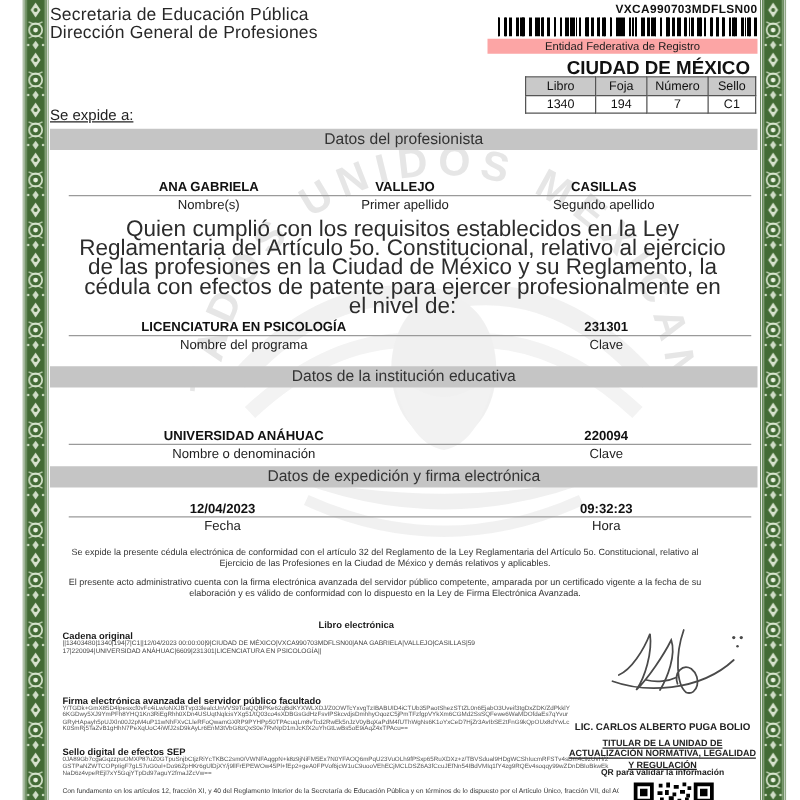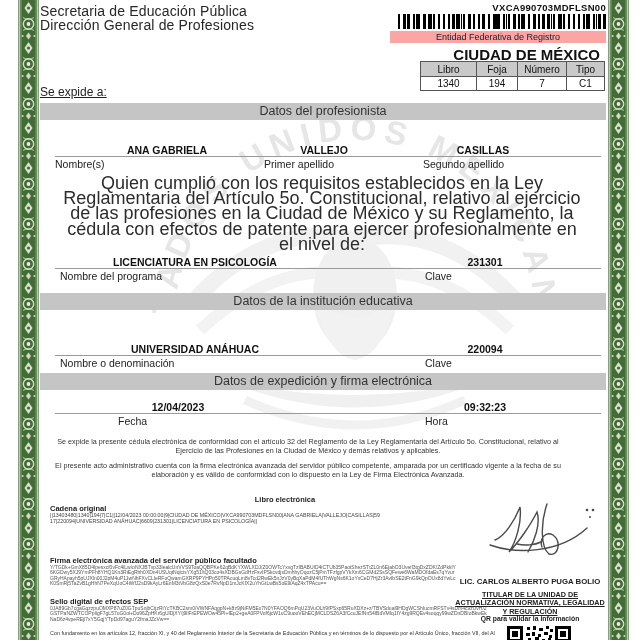--- a/index.html
+++ b/index.html
@@ -22,21 +22,21 @@
   .regtable{left:420px;top:61px;border-collapse:collapse;font-size:10px;color:#111;}
   .regtable th,.regtable td{border:1px solid #555;text-align:center;padding:0;}
   .regtable th{background:#c9c9c9;font-weight:normal;height:14px;}
   .regtable td{height:13px;background:#fff;}
   .se-expide{left:40px;top:85px;font-size:12px;color:#222;}
   
   .band{left:40px;width:566px;height:17px;background:#c5c5c5;text-align:center;
         font-size:12.5px;line-height:17px;color:#333;font-weight:500;}
   .underline{border-top:1px solid #9a9a9a;height:0;left:55px;width:546px;}
   .fval{font-weight:600;font-size:10.5px;color:#111;text-align:center;}
-  .flab{font-size:10.5px;color:#222;text-align:left;}
+  .flab{font-size:10.5px;color:#222;text-align:center;}
   .statement{left:58px;top:176px;width:528px;text-align:center;font-size:18px;line-height:15.2px;color:#2c2c2c;}
   .legal{left:48px;width:520px;text-align:center;font-size:7.2px;line-height:9.4px;color:#333;}
   .sig-title{left:50px;top:495px;width:470px;text-align:center;font-weight:bold;font-size:7.5px;color:#222;}
   .blk-label{font-weight:bold;font-size:7.5px;color:#1a1a1a;}
   .hashblk{font-size:5px;line-height:5.3px;color:#555;word-break:break-all;}
   .cadena{left:50px;top:513px;width:330px;font-size:5.3px;line-height:5.9px;color:#444;word-break:break-all;}
   .signer-name{left:455px;top:577px;width:150px;text-align:center;font-weight:bold;font-size:7.8px;color:#222;}
   .signer-title{left:452px;top:591px;width:156px;text-align:center;font-weight:bold;font-size:7.2px;line-height:8.4px;color:#222;}
   .qr-label{left:460px;top:615px;width:140px;text-align:center;font-weight:bold;font-size:6.8px;color:#222;}
   .footer-legal{left:50px;top:630px;width:445px;font-size:5.4px;color:#333;white-space:nowrap;overflow:hidden;}
@@ -98,21 +98,21 @@
   <div class="abs barcode" style="z-index:1;"></div>
   <div class="abs entity-band" style="z-index:1;">Entidad Federativa de Registro</div>
   <div class="abs entity-value" style="z-index:1;">CIUDAD DE MÉXICO</div>
 
   <table class="abs regtable" style="z-index:1;">
     <tbody>
         <tr>
       <th style="width:55px">Libro</th>
       <th style="width:40px">Foja</th>
       <th style="width:48px">Número</th>
-      <th style="width:37px">Tipo</th>
+      <th style="width:37px">Sello</th>
     </tr>
     <tr>
       <td>1340</td>
       <td>194</td>
       <td>7</td>
       <td>C1</td>
     </tr>
   </tbody>
     </table>
 

